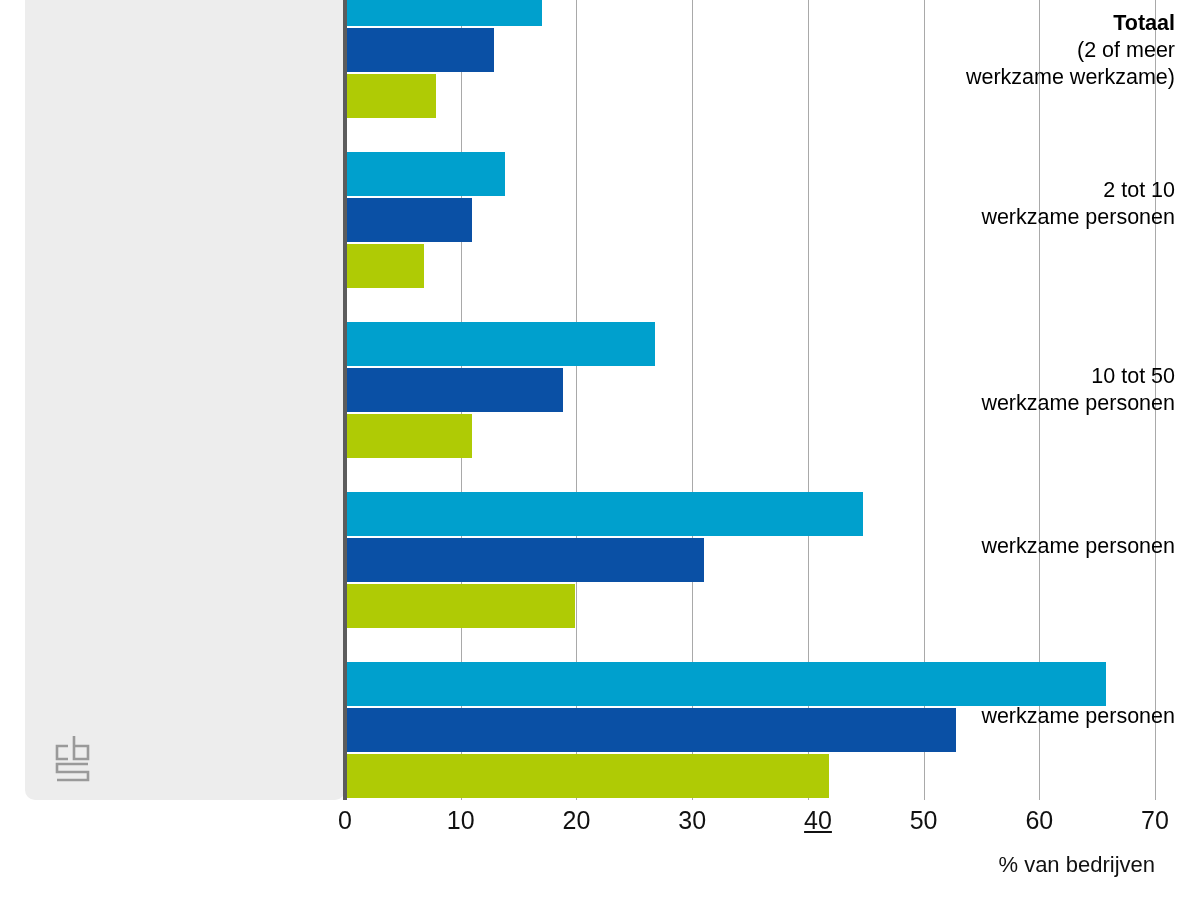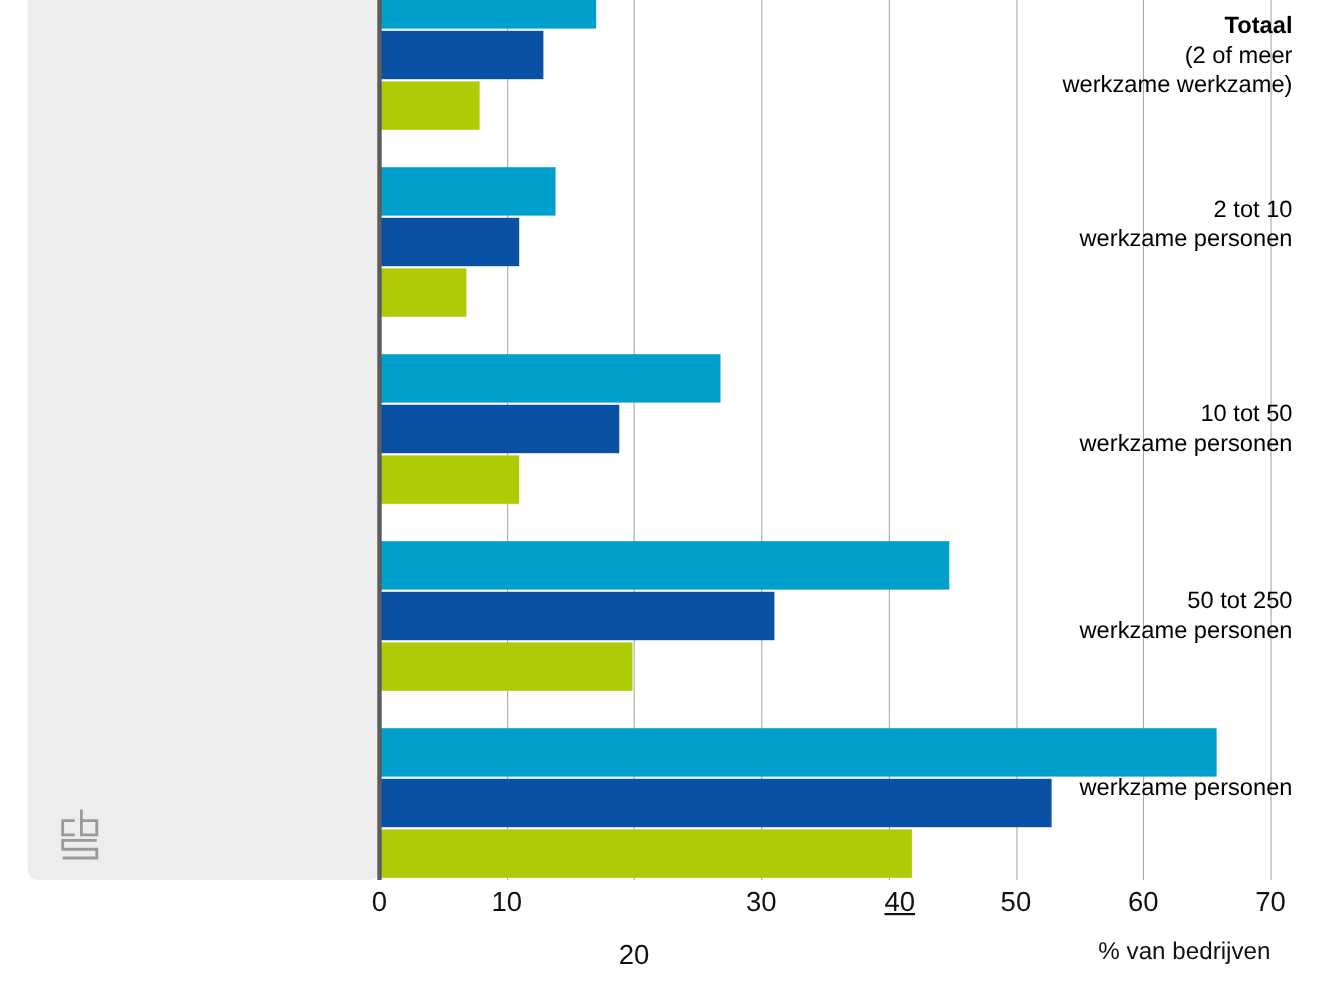--- a/index.html
+++ b/index.html
@@ -143,24 +143,24 @@
         <path d="M26 8 V31 H40 V18 H26"></path>
 
         <path d="M40 36 H9 V44 H40 V52 H9"></path>
       </g>
     </svg>
   </div>
 
 <div class="cat-label" style="top: 9.5px;"><div class="strong">Totaal</div><div>(2 of meer</div><div>werkzame werkzame)</div></div>
     <div class="cat-label" style="top: 177px;"><div>2 tot 10</div><div>werkzame personen</div></div>
     <div class="cat-label" style="top: 363px;"><div>10 tot 50</div><div>werkzame personen</div></div>
-    <div class="cat-label" style="top: 533px;"><div>50 tot 250</div><div>werkzame personen</div></div>
+    <div class="cat-label" style="top: 533px;"><div>werkzame personen</div></div>
     <div class="cat-label" style="top: 703px;"><div>werkzame personen</div></div>
     <div class="tick-label" style="left: 345px;">0</div>
     <div class="tick-label" style="left: 460.714px;">10</div>
-    <div class="tick-label" style="left: 576.429px; margin-top: 48px;">20</div>
+    <div class="tick-label" style="left: 576.429px;">20</div>
     <div class="tick-label" style="left: 692.143px;">30</div>
     <div class="tick-label" style="left: 818px; text-decoration: underline;">40</div>
     <div class="tick-label" style="left: 923.571px;">50</div>
     <div class="tick-label" style="left: 1039.29px;">60</div>
     <div class="tick-label" style="left: 1155px;">70</div>
     <div id="x-axis-title">% van bedrijven</div>
   </div>
 
 </body></html>

